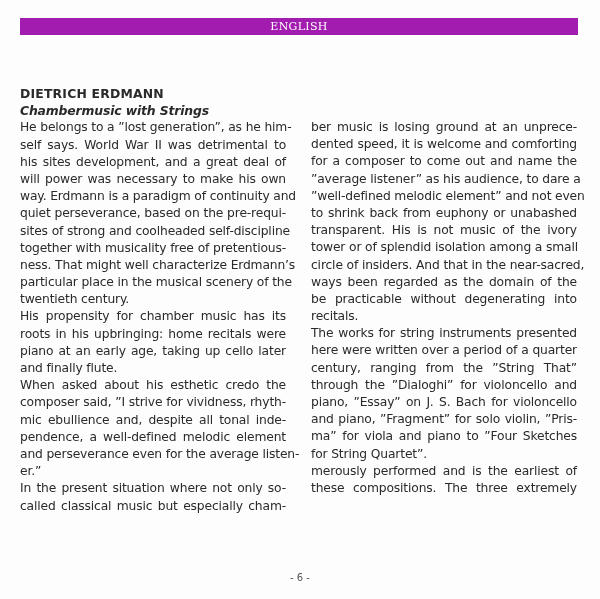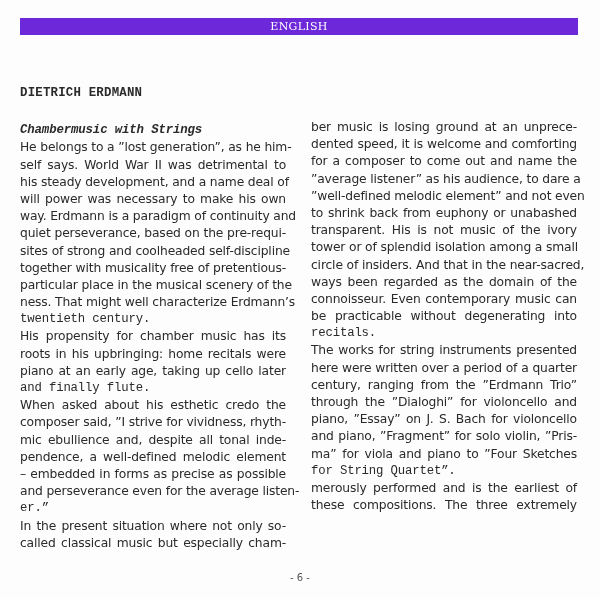--- a/index.html
+++ b/index.html
@@ -2,95 +2,93 @@
 <html><head>
 <meta charset="utf-8">
 <style>
   html, body { margin: 0; padding: 0; }
   body {
     width: 600px; height: 599px; background: #fdfdfd; position: relative; overflow: hidden;
     font-family: "DejaVu Sans", sans-serif; color: #2a2a2a;
   }
   .lang-bar {
     position: absolute; left: 20px; top: 18px; width: 558px; height: 17px;
-    background: #6d28d9; color: #fff; text-align: center;
+    background: #a21caf; color: #fff; text-align: center;
     font-family: "DejaVu Serif", serif; font-size: 11px; line-height: 17px;
     letter-spacing: 0.3px;
   }
   .col {
     position: absolute; top: 0; width: 266px;
     font-size: 12.3px; line-height: 17.2px; letter-spacing: -0.15px;
   }
   .col-left { left: 20px; }
   .col-right { left: 311px; }
   .line { display: block; white-space: nowrap; text-align: justify; text-align-last: justify; height: 17.2px; }
-  .line.last { text-align-last: left; font-family: Liberation Mono, monospace; }
+  .line.last { text-align-last: left; }
   .heading { font-weight: bold; font-size: 12.4px; letter-spacing: 0.2px; }
-  .subtitle { font-weight: bold; font-style: italic; font-size: 12.4px; margin-top: 20px; }
+  .subtitle { font-weight: bold; font-style: italic; font-size: 12.4px; }
   .page-num {
     position: absolute; left: 0; width: 600px; top: 572px; text-align: center;
     font-size: 10px; color: #555;
   }
 </style>
 </head>
 <body>
 
 <div class="lang-bar">
   <span>ENGLISH</span>
 </div>
 
 <div class="col col-left" style="top:85px;">
   <span class="line last heading">DIETRICH ERDMANN</span>
   <span class="line last subtitle">Chambermusic with Strings</span>
   <div id="left-lines">
       <span class="line">He belongs to a ”lost generation”, as he him-</span>
       <span class="line">self says. World War II was detrimental to</span>
-      <span class="line">his steady development, and a name deal of</span>
+      <span class="line">his sites development, and a great deal of</span>
       <span class="line">will power was necessary to make his own</span>
       <span class="line">way. Erdmann is a paradigm of continuity and</span>
       <span class="line">quiet perseverance, based on the pre-requi-</span>
       <span class="line">sites of strong and coolheaded self-discipline</span>
       <span class="line">together with musicality free of pretentious-</span>
+      <span class="line">ness. That might well characterize Erdmann’s</span>
       <span class="line">particular place in the musical scenery of the</span>
-      <span class="line">ness. That might well characterize Erdmann’s</span>
       <span class="line last">twentieth century.</span>
       <span class="line">His propensity for chamber music has its</span>
       <span class="line">roots in his upbringing: home recitals were</span>
       <span class="line">piano at an early age, taking up cello later</span>
       <span class="line last">and finally flute.</span>
       <span class="line">When asked about his esthetic credo the</span>
       <span class="line">composer said, ”I strive for vividness, rhyth-</span>
       <span class="line">mic ebullience and, despite all tonal inde-</span>
       <span class="line">pendence, a well-defined melodic element</span>
-      <span class="line">– embedded in forms as precise as possible</span>
       <span class="line">and perseverance even for the average listen-</span>
       <span class="line last">er.”</span>
       <span class="line">In the present situation where not only so-</span>
       <span class="line">called classical music but especially cham-</span>
     </div>
 </div>
 
 <div class="col col-right" style="top:119px;">
   <div id="right-lines">
       <span class="line">ber music is losing ground at an unprece-</span>
       <span class="line">dented speed, it is welcome and comforting</span>
       <span class="line">for a composer to come out and name the</span>
       <span class="line">”average listener” as his audience, to dare a</span>
       <span class="line">”well-defined melodic element” and not even</span>
       <span class="line">to shrink back from euphony or unabashed</span>
       <span class="line">transparent. His is not music of the ivory</span>
       <span class="line">tower or of splendid isolation among a small</span>
       <span class="line">circle of insiders. And that in the near-sacred,</span>
       <span class="line">ways been regarded as the domain of the</span>
-      <span class="line">connoisseur. Even contemporary music can</span>
       <span class="line">be practicable without degenerating into</span>
       <span class="line last">recitals.</span>
       <span class="line">The works for string instruments presented</span>
       <span class="line">here were written over a period of a quarter</span>
-      <span class="line">century, ranging from the ”Erdmann Trio”</span>
+      <span class="line">century, ranging from the ”String That”</span>
       <span class="line">through the ”Dialoghi” for violoncello and</span>
       <span class="line">piano, ”Essay” on J. S. Bach for violoncello</span>
       <span class="line">and piano, ”Fragment” for solo violin, ”Pris-</span>
       <span class="line">ma” for viola and piano to ”Four Sketches</span>
       <span class="line last">for String Quartet”.</span>
       <span class="line">merously performed and is the earliest of</span>
       <span class="line">these compositions. The three extremely</span>
     </div>
 </div>
 

